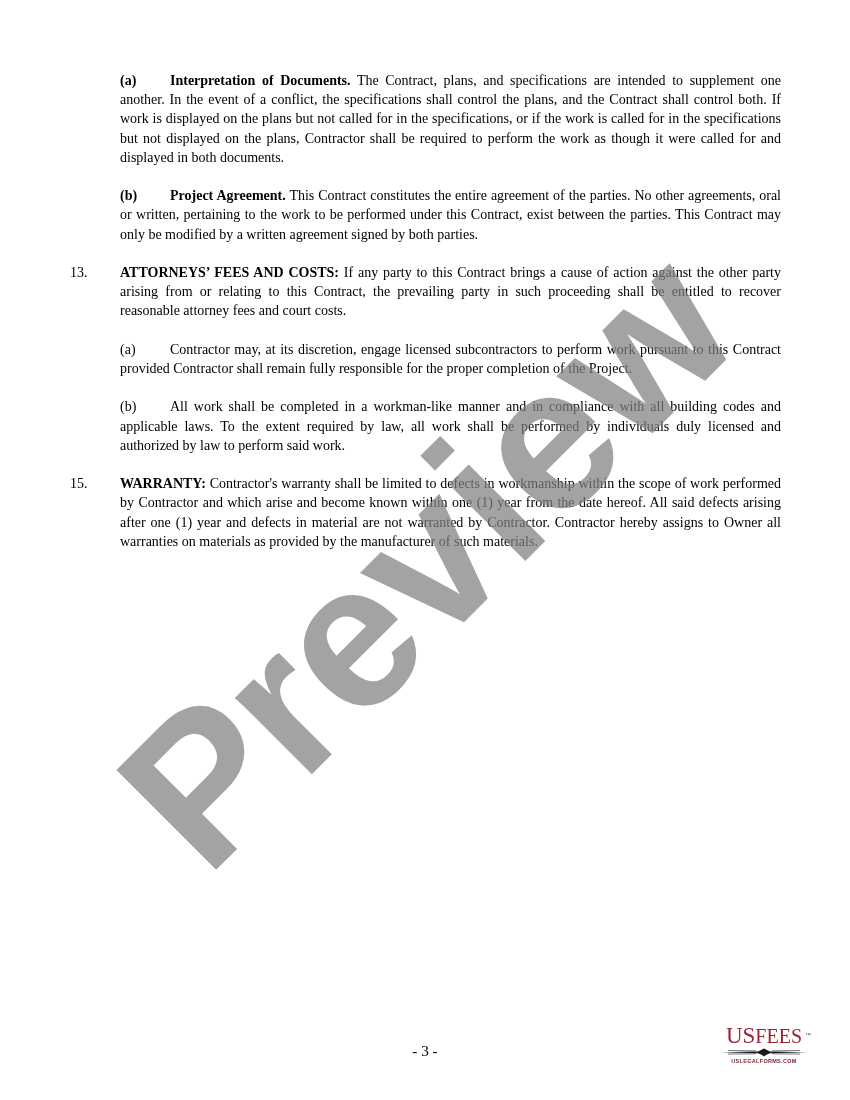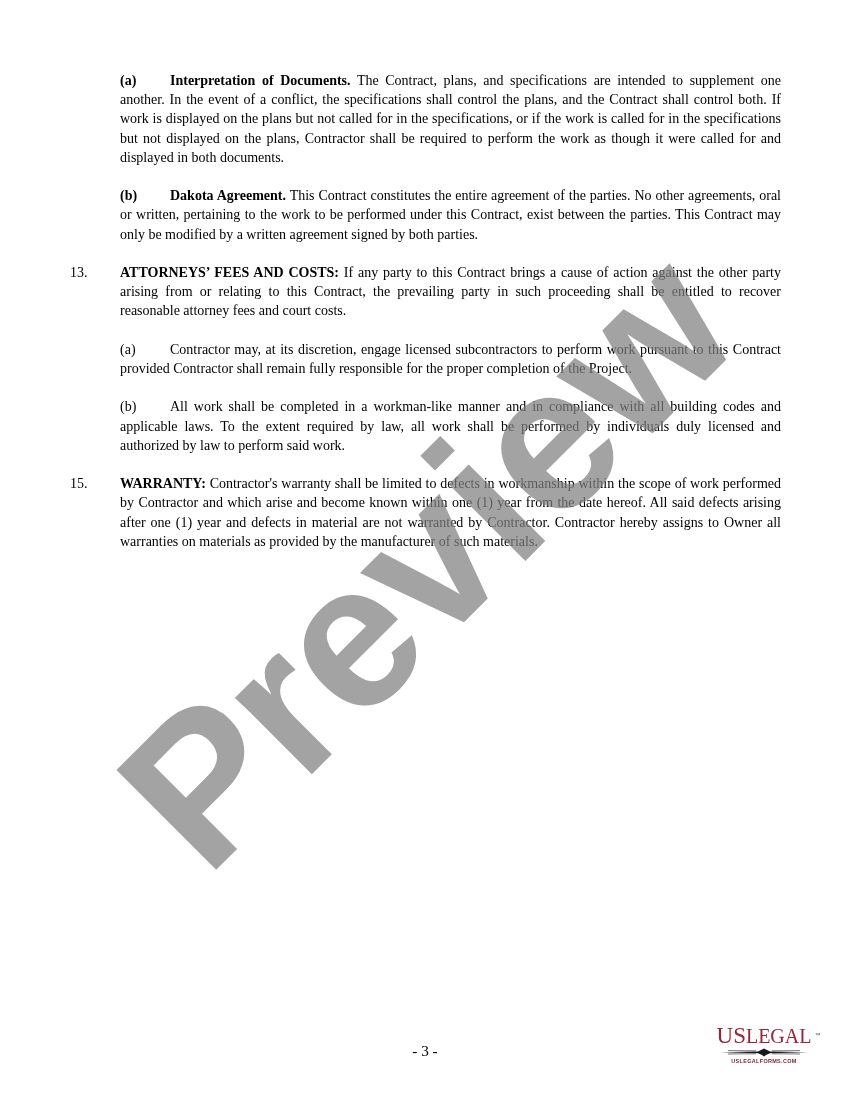--- a/index.html
+++ b/index.html
@@ -119,21 +119,21 @@
 
 <div class="page">
 
   <div class="content">
 
     <p class="para">
       <span class="lbl b">(a)</span><span class="b">Interpretation of Documents.</span><span> The Contract, plans, and specifications are intended to supplement one another. In the event of a conflict, the specifications shall control the plans, and the Contract shall control both. If work is displayed on the plans but not called for in the specifications, or if the work is called for in the specifications but not displayed on the plans, Contractor shall be required to perform the work as though it were called for and displayed in both documents.</span>
     </p>
 
     <p class="para">
-      <span class="lbl b">(b)</span><span class="b">Dakota Agreement.</span><span> This Contract constitutes the entire agreement of the parties. No other agreements, oral or written, pertaining to the work to be performed under this Contract, exist between the parties. This Contract may only be modified by a written agreement signed by both parties.</span>
+      <span class="lbl b">(b)</span><span class="b">Project Agreement.</span><span> This Contract constitutes the entire agreement of the parties. No other agreements, oral or written, pertaining to the work to be performed under this Contract, exist between the parties. This Contract may only be modified by a written agreement signed by both parties.</span>
     </p>
 
 
     <p class="sec">
       <span class="num">13.</span><span class="b">ATTORNEYS’ FEES AND COSTS:</span><span>  If any party to this Contract brings a cause of action against the other party arising from or relating to this Contract, the prevailing party in such proceeding shall be entitled to recover reasonable attorney fees and court costs.</span>
     </p>
 
 
     <p class="para">
       <span class="lbl">(a)</span><span>Contractor may, at its discretion, engage licensed subcontractors to perform work pursuant to this Contract provided Contractor shall remain fully responsible for the proper completion of the Project.</span>
@@ -146,21 +146,21 @@
 
     <p class="sec">
       <span class="num">15.</span><span class="b">WARRANTY:</span><span>  Contractor's warranty shall be limited to defects in workmanship within the scope of work performed by Contractor and which arise and become known within one (1) year from the date hereof.  All said defects arising after one (1) year and defects in material are not warranted by Contractor.  Contractor hereby assigns to Owner all warranties on materials as provided by the manufacturer of such materials.</span>
     </p>
 
   </div>
 
   <div class="page-number">- 3 -</div>
 
   <div class="logo">
-    <span class="logo-word"><span>US</span><span class="small-caps">LEGAL</span><span class="logo-tm">™</span></span>
+    <span class="logo-word"><span>US</span><span class="small-caps">FEES</span><span class="logo-tm">™</span></span>
     <svg class="logo-eagle" viewBox="0 0 92 9" xmlns="http://www.w3.org/2000/svg">
       <path d="M2 4.2 L40 3.4 L44 1.5 L46 0.5 L48 1.5 L52 3.4 L90 4.2 L52 5.2 L48 7 L46 8.5 L44 7 L40 5.2 Z" fill="#1a1a1a"></path>
       <path d="M10 2.6 L38 2.8 M54 2.8 L82 2.6 M10 6 L38 5.8 M54 5.8 L82 6" stroke="#1a1a1a" stroke-width="0.6" fill="none"></path>
     </svg>
     <div class="logo-url">USLEGALFORMS.COM</div>
   </div>
 
   <div class="watermark">Preview</div>
 
 </div>

